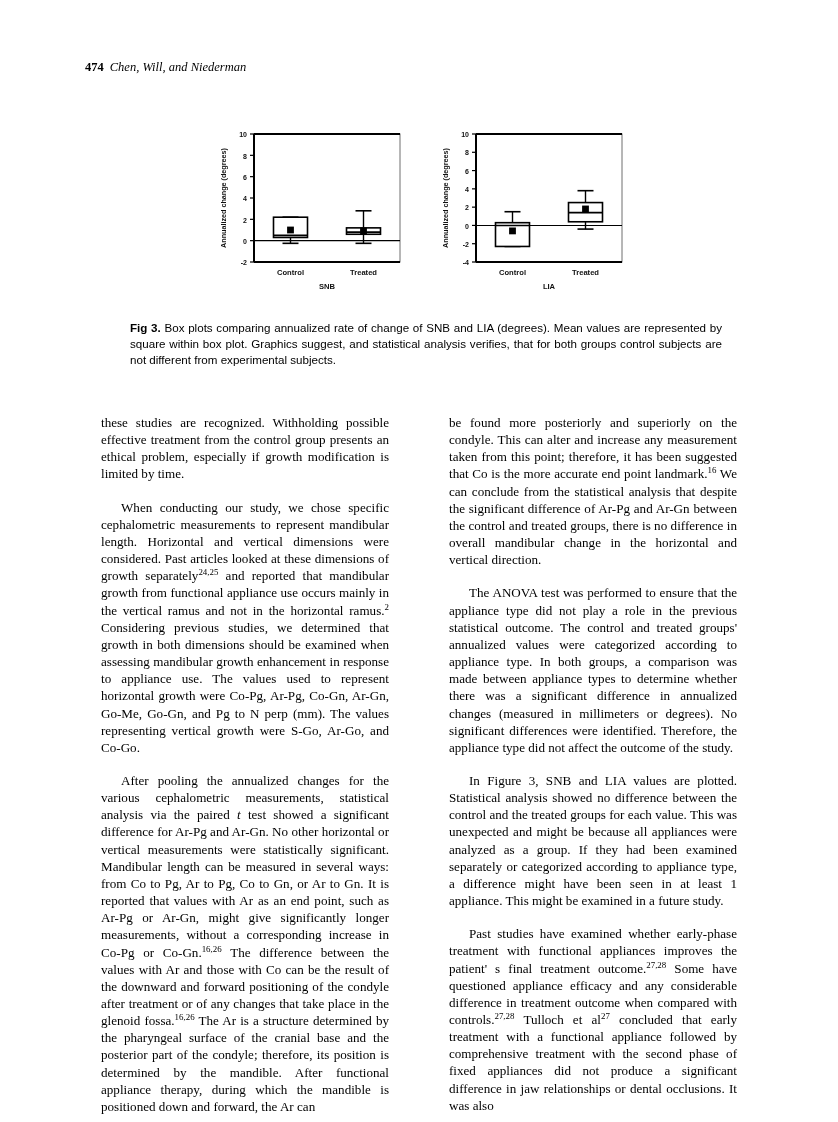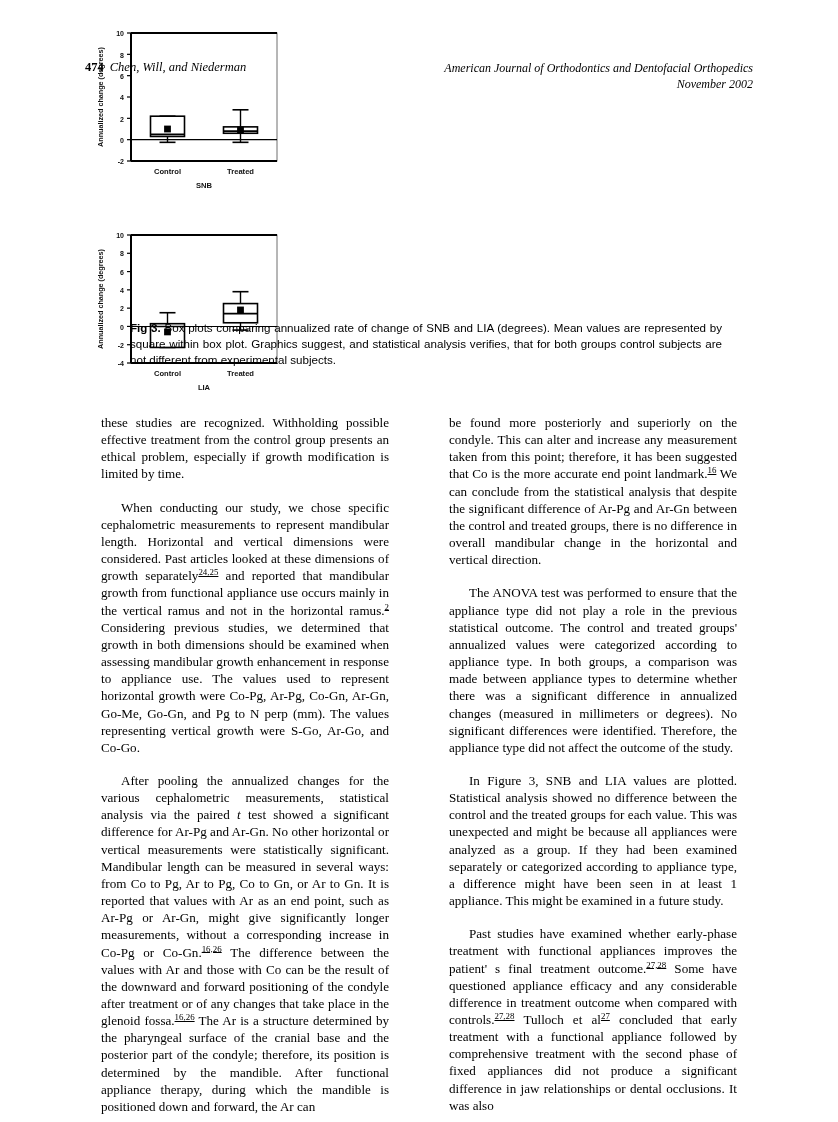--- a/index.html
+++ b/index.html
@@ -55,21 +55,20 @@
     left: 85px;
     top: 122px;
     width: 668px;
   }
   .plots-row {
     position: relative;
     height: 180px;
     display: flex;
     justify-content: center;
     gap: 22px;
-    flex-direction: column;
   }
   .plot {
     position: relative;
     width: 200px;
     height: 180px;
   }
   .plot svg {
     display: block;
   }
 
@@ -108,36 +107,31 @@
   .col p {
     margin: 16px;
   }
   .col p.indent {
     text-indent: 20px;
   }
   sup {
     font-size: 0.68em;
     vertical-align: super;
     line-height: 0;
-    text-decoration: underline;
   }
   .it { font-style: italic; }
 </style>
 </head>
 <body>
 
 <div class="page">
 
   <div class="running-head">
     <div class="rh-left">
       <span class="rh-folio">474</span><span>Chen, Will, and Niederman</span>
-    </div>
-    <div class="rh-right">
-      <div>American Journal of Orthodontics and Dentofacial Orthopedics</div>
-      <div>November 2002</div>
     </div>
   </div>
 
   <div class="figure-block">
     <div class="plots-row">
       <div class="plot">
         <svg width="200" height="180" viewBox="0 0 200 180">
             <rect x="46" y="12" width="146" height="128" fill="none" stroke="#6f6f6f" stroke-width="1"></rect>
             <line x1="46" y1="12" x2="46" y2="140" stroke="#000" stroke-width="2"></line>
             <line x1="46" y1="12" x2="192" y2="12" stroke="#000" stroke-width="2.2"></line>

